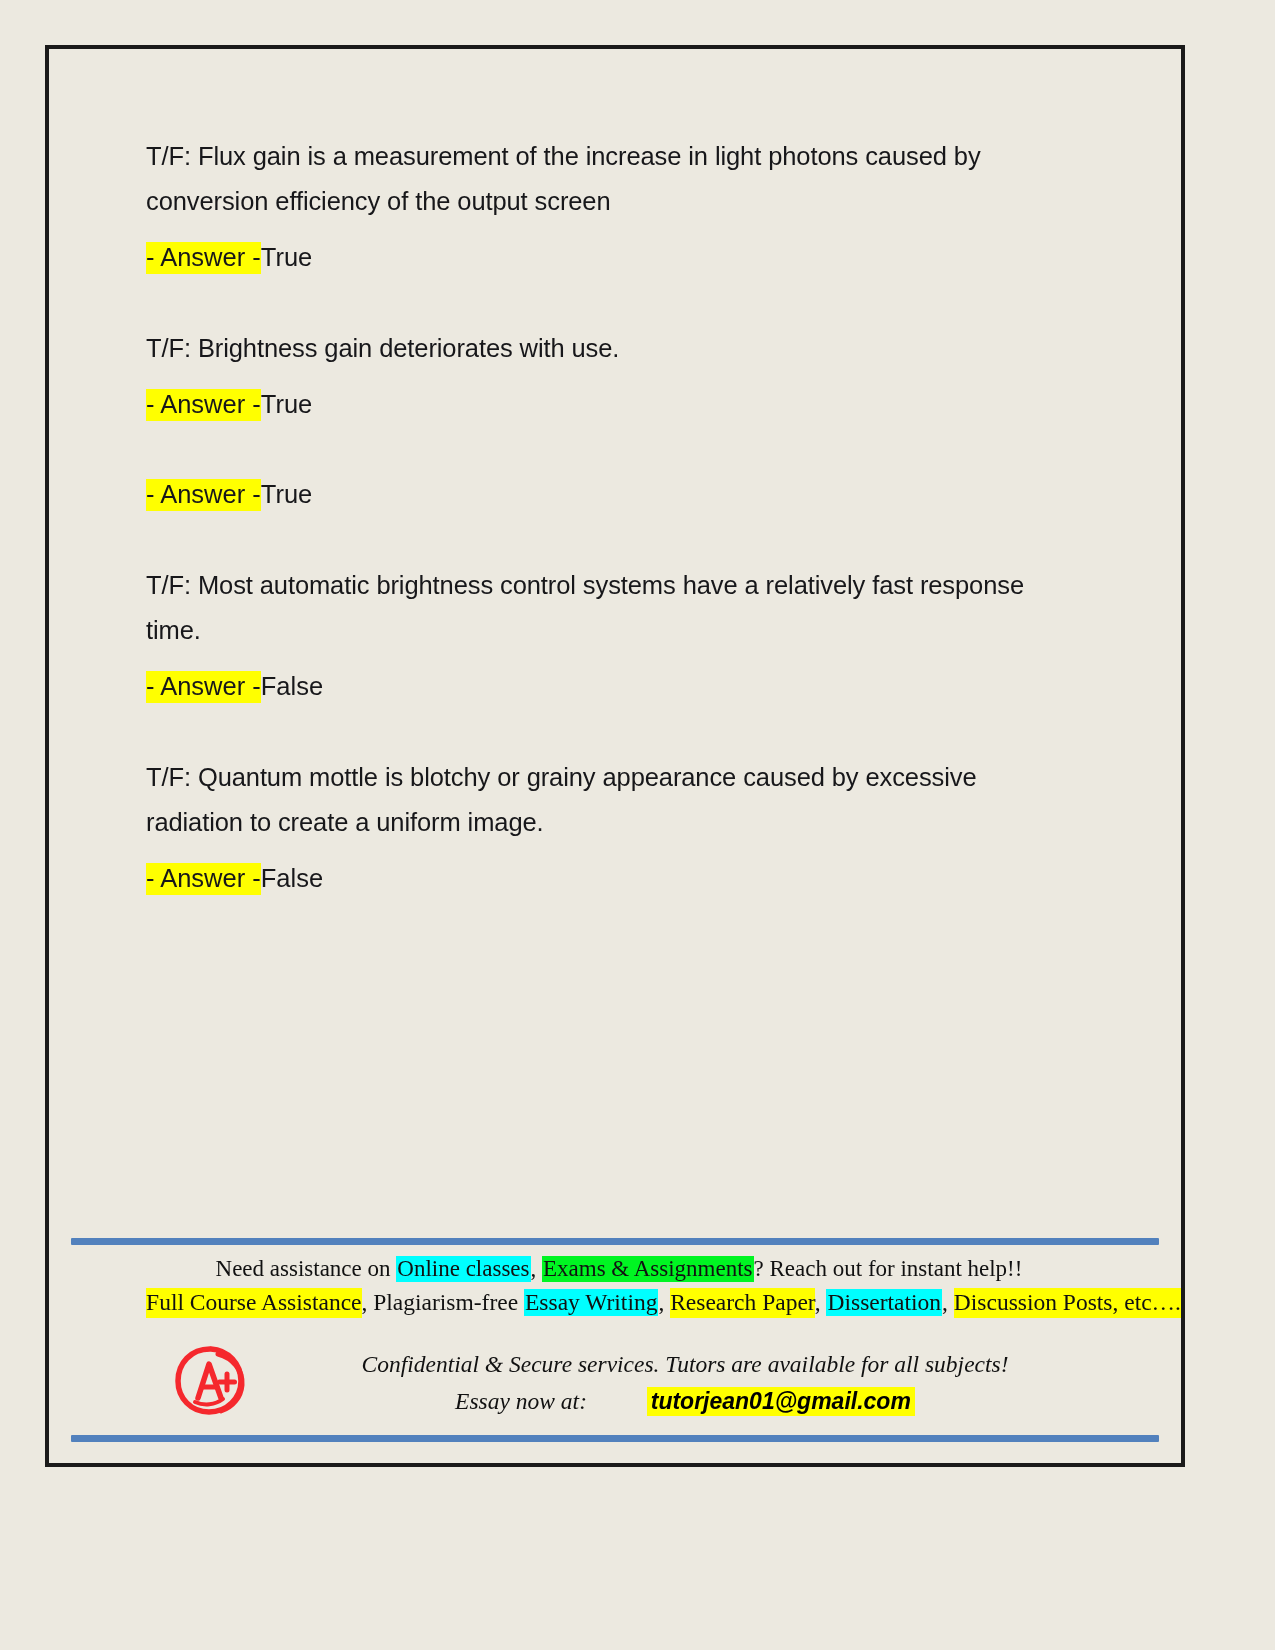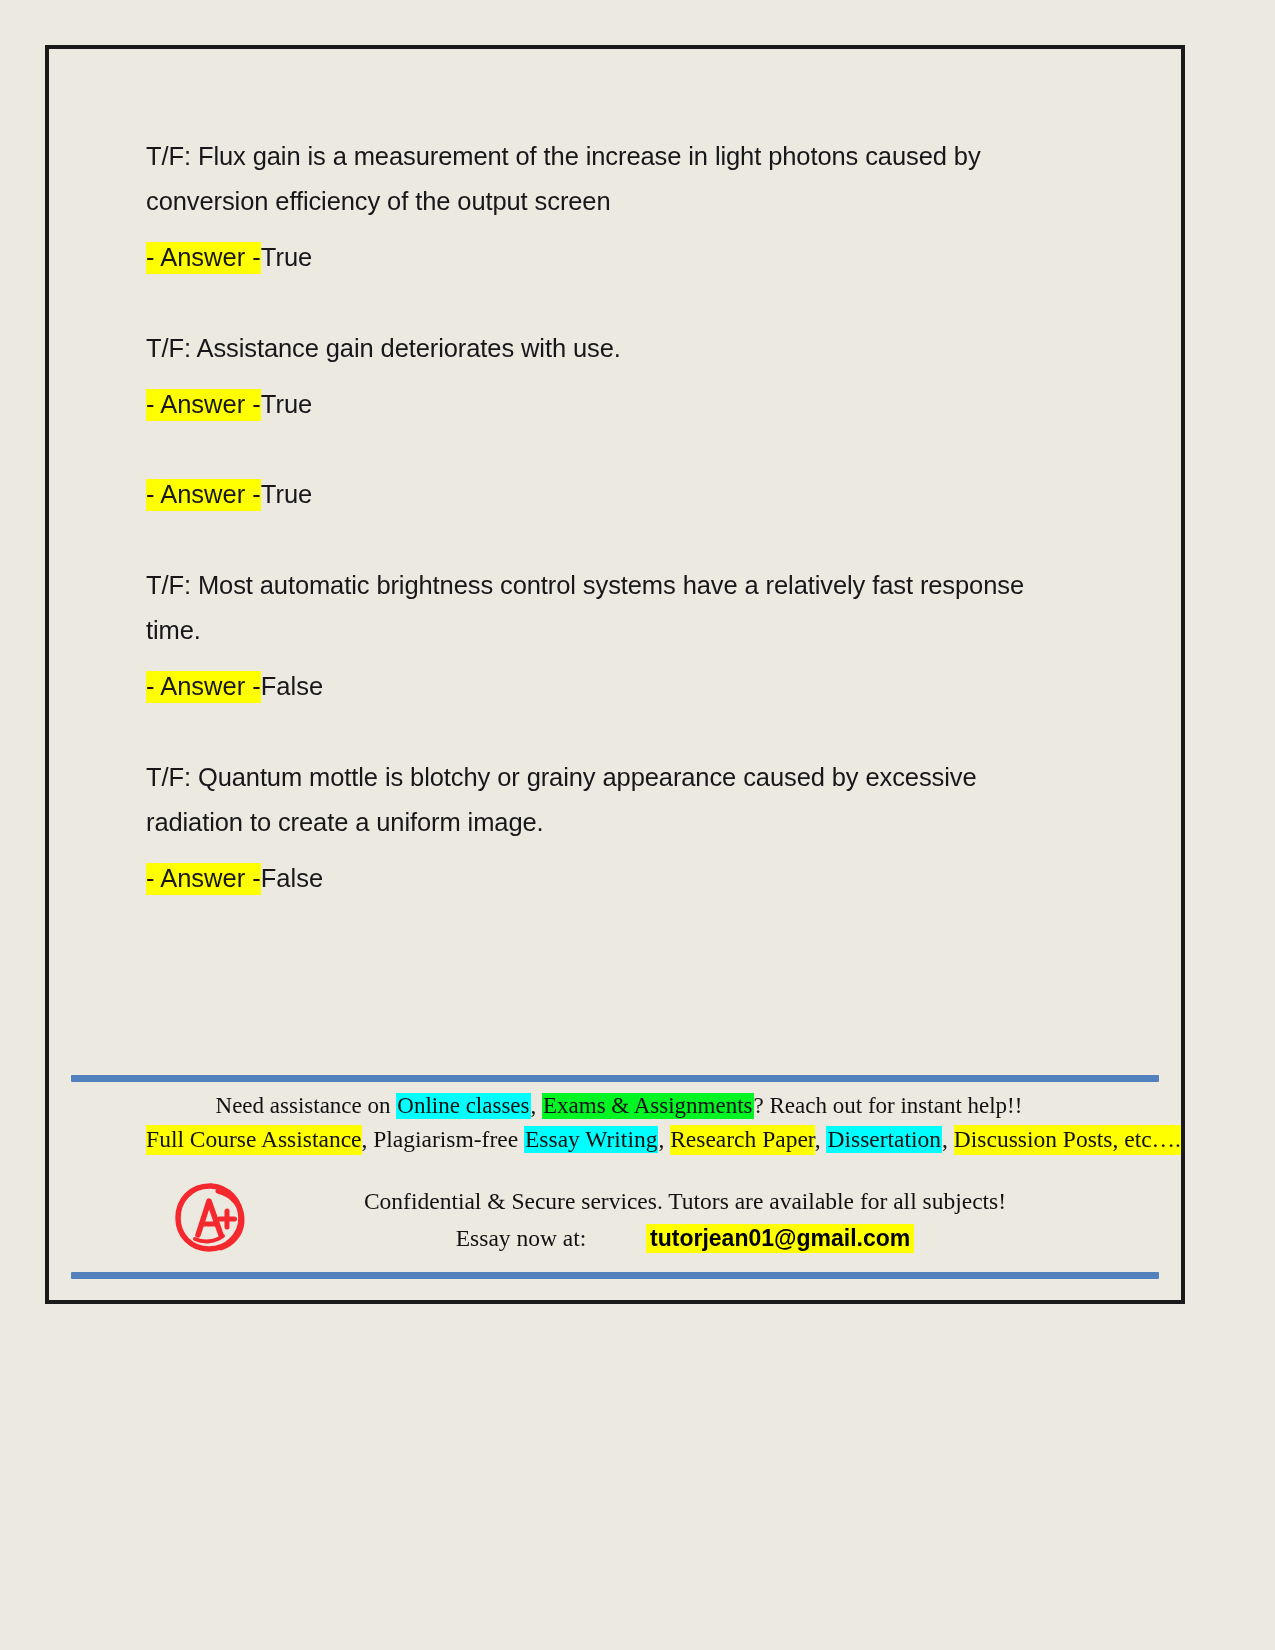--- a/index.html
+++ b/index.html
@@ -12,21 +12,21 @@
     background: #ece9e0;
     font-family: "Liberation Sans", sans-serif;
     overflow: hidden;
   }
 
   .page {
     position: absolute;
     left: 45px;
     top: 45px;
     width: 1140px;
-    height: 1259px;
+    height: 1422px;
     border: 4px solid #1a1a1a;
     background: #ece9e0;
     box-sizing: border-box;
   }
 
   .content {
     position: absolute;
     left: 97px;
     top: 85px;
     width: 950px;
@@ -122,20 +122,21 @@
   .contact {
     position: absolute;
     top: 108px;
     left: 200px;
     right: 60px;
     text-align: center;
     font-family: "Liberation Serif", serif;
     font-size: 23.5px;
     color: #111;
     line-height: 37px;
+    font-style: italic;
   }
   .email-bold {
     font-family: "Liberation Sans", sans-serif;
     font-weight: bold;
     font-size: 23px;
     background: #ffff00;
     padding: 1px 4px 2px 4px;
     color: #000;
     margin-left: 48px;
   }
@@ -149,21 +150,21 @@
 <div class="page">
 
   <div class="content">
 
     <div class="qblock">
       <p class="question">T/F: Flux gain is a measurement of the increase in light photons caused by conversion efficiency of the output screen</p>
       <p class="answer-line"><span class="hl-yellow">- Answer -</span><span>True</span></p>
     </div>
 
     <div class="qblock">
-      <p class="question">T/F: Assistance gain deteriorates with use.</p>
+      <p class="question">T/F: Brightness gain deteriorates with use.</p>
       <p class="answer-line"><span class="hl-yellow">- Answer -</span><span>True</span></p>
     </div>
 
     <div class="qblock">
       <p class="answer-line"><span class="hl-yellow">- Answer -</span><span>True</span></p>
     </div>
 
     <div class="qblock">
       <p class="question">T/F: Most automatic brightness control systems have a relatively fast response time.</p>
       <p class="answer-line"><span class="hl-yellow">- Answer -</span><span>False</span></p>

